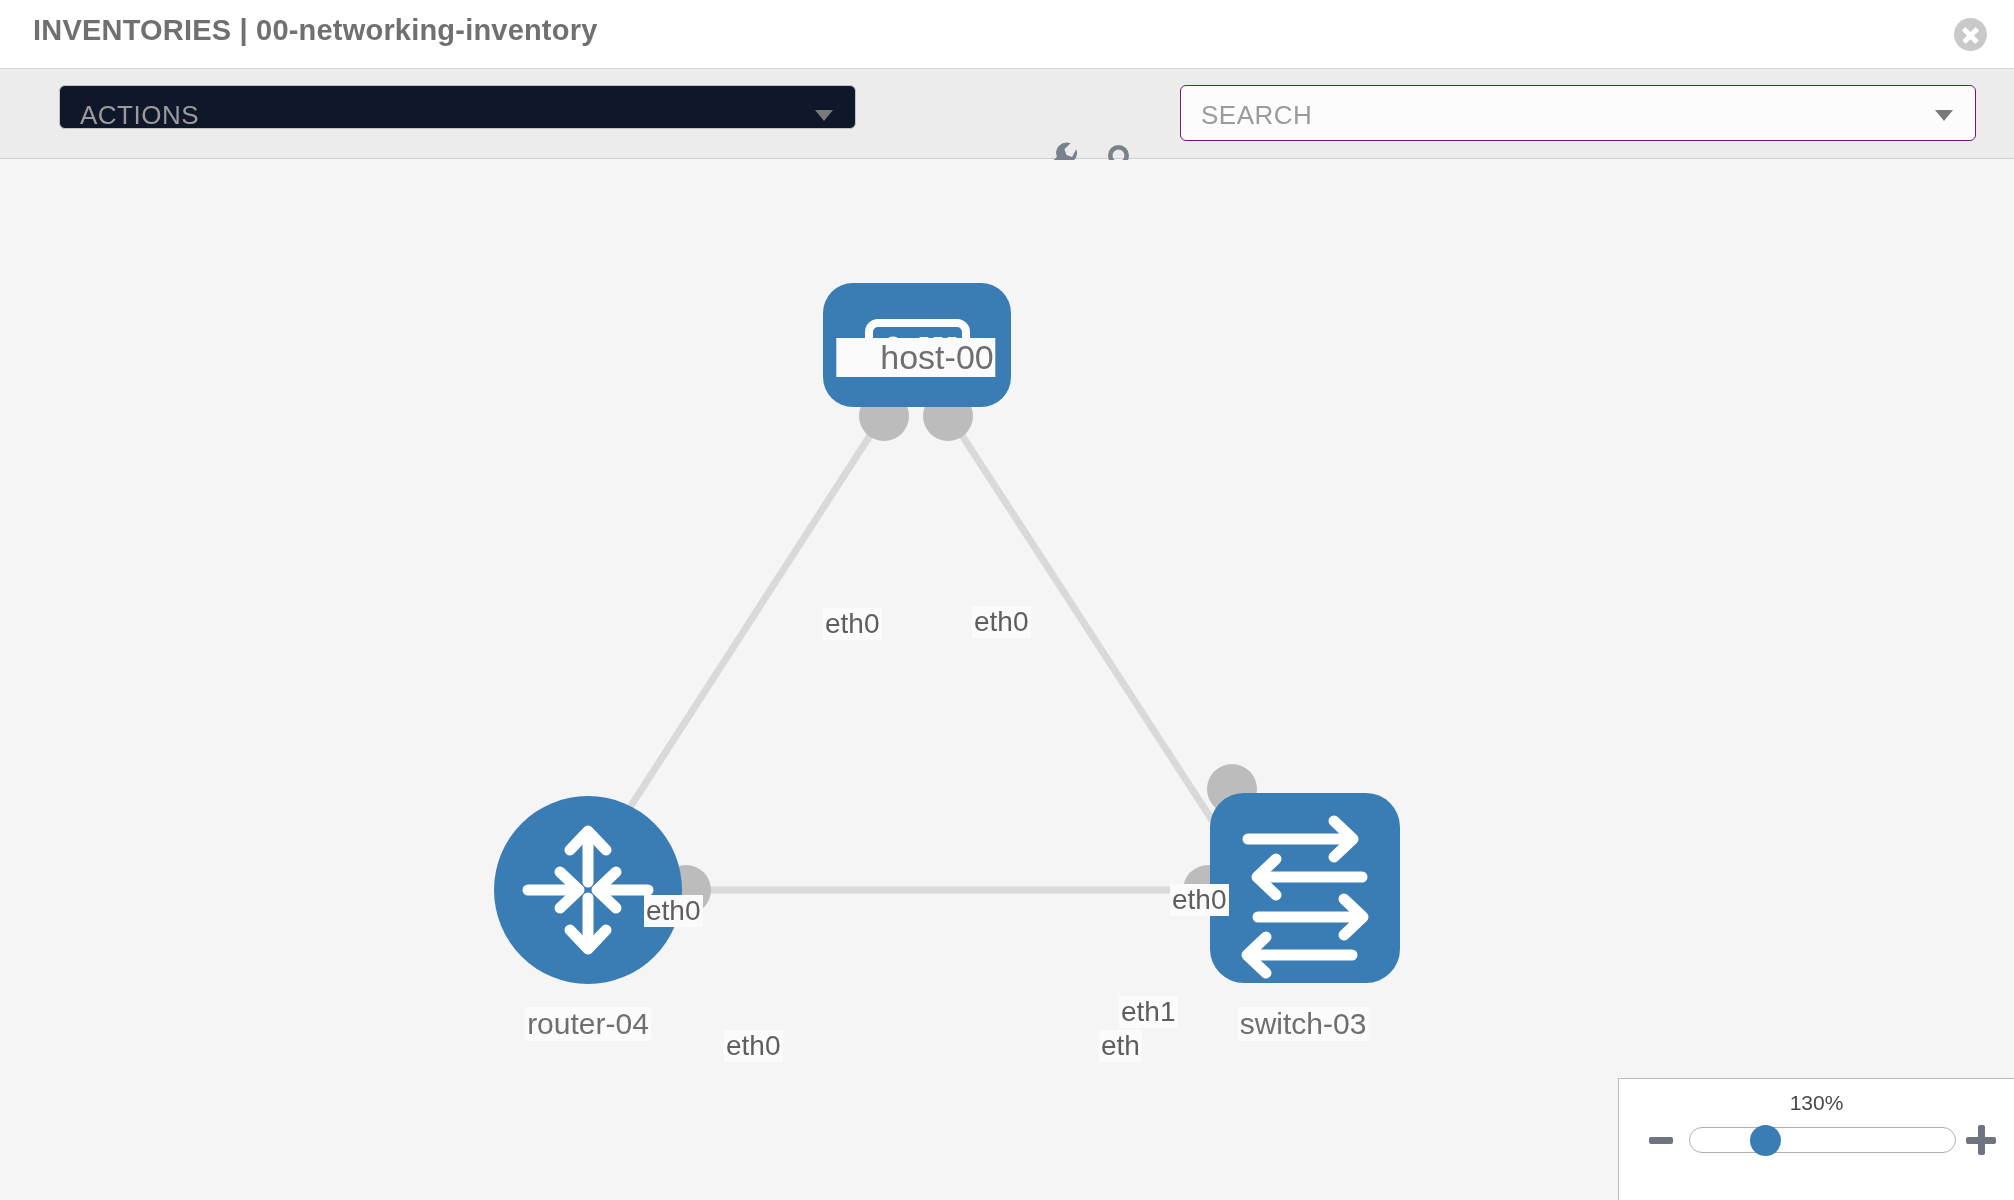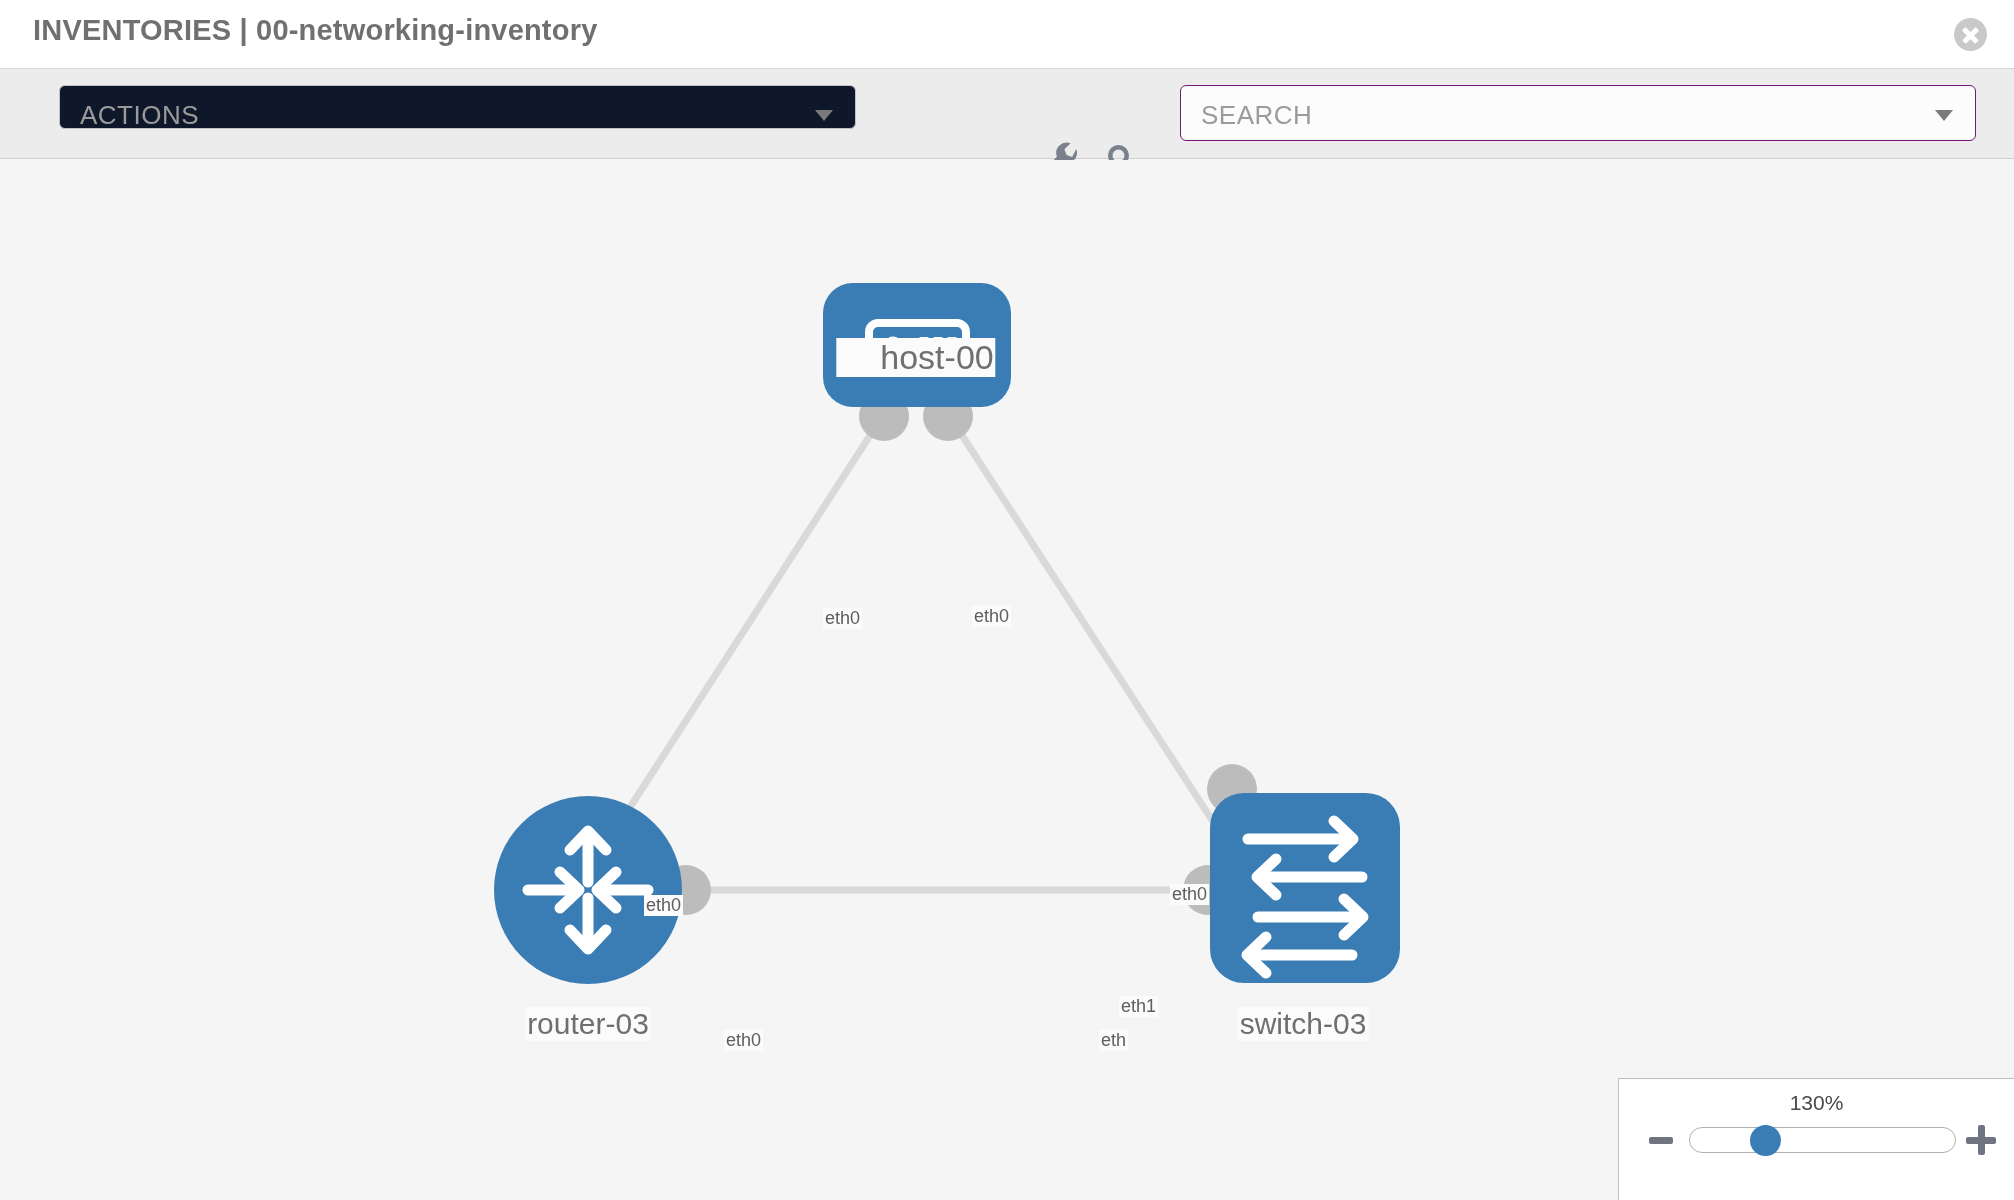--- a/index.html
+++ b/index.html
@@ -150,21 +150,21 @@
     position: absolute;
     font-size: 30px;
     color: #6f6f6f;
     background: #fbfbfb;
     white-space: nowrap;
     transform: translateX(-50%);
     padding: 0 2px;
   }
   .edge-label {
     position: absolute;
-    font-size: 18px;
+    font-size: 28px;
     color: #5e5e5e;
     background: #fbfbfb;
     white-space: nowrap;
     padding: 0 2px;
   }
   .host-label {
     font-size: 34px;
   }
 
   
@@ -345,21 +345,21 @@
           <line x1="1258" y1="757" x2="1362" y2="757"></line>
           <polyline points="1344,739 1363,757 1344,775"></polyline>
 
           <line x1="1352" y1="795" x2="1248" y2="795"></line>
           <polyline points="1266,777 1247,795 1266,813"></polyline>
         </g>
       </g>
     </svg>
 
     <div class="node-label host-label" style="left:916px; top:178px;padding-left:44px;">host-00</div>
-    <div class="node-label" style="left:588px; top:847px;">router-03</div>
+    <div class="node-label" style="left:588px; top:847px;">router-04</div>
     <div class="node-label" style="left:1303px; top:847px;">switch-03</div>
 
     <div class="edge-label" style="left:823px; top:448px;">eth0</div>
     <div class="edge-label" style="left:972px; top:446px;">eth0</div>
     <div class="edge-label" style="left:644px; top:735px;">eth0</div>
     <div class="edge-label" style="left:1170px; top:724px;">eth0</div>
     <div class="edge-label" style="left:724px; top:870px;">eth0</div>
     <div class="edge-label" style="left:1099px; top:870px;">eth</div>
     <div class="edge-label" style="left:1119px; top:836px;">eth1</div>
   </div>

